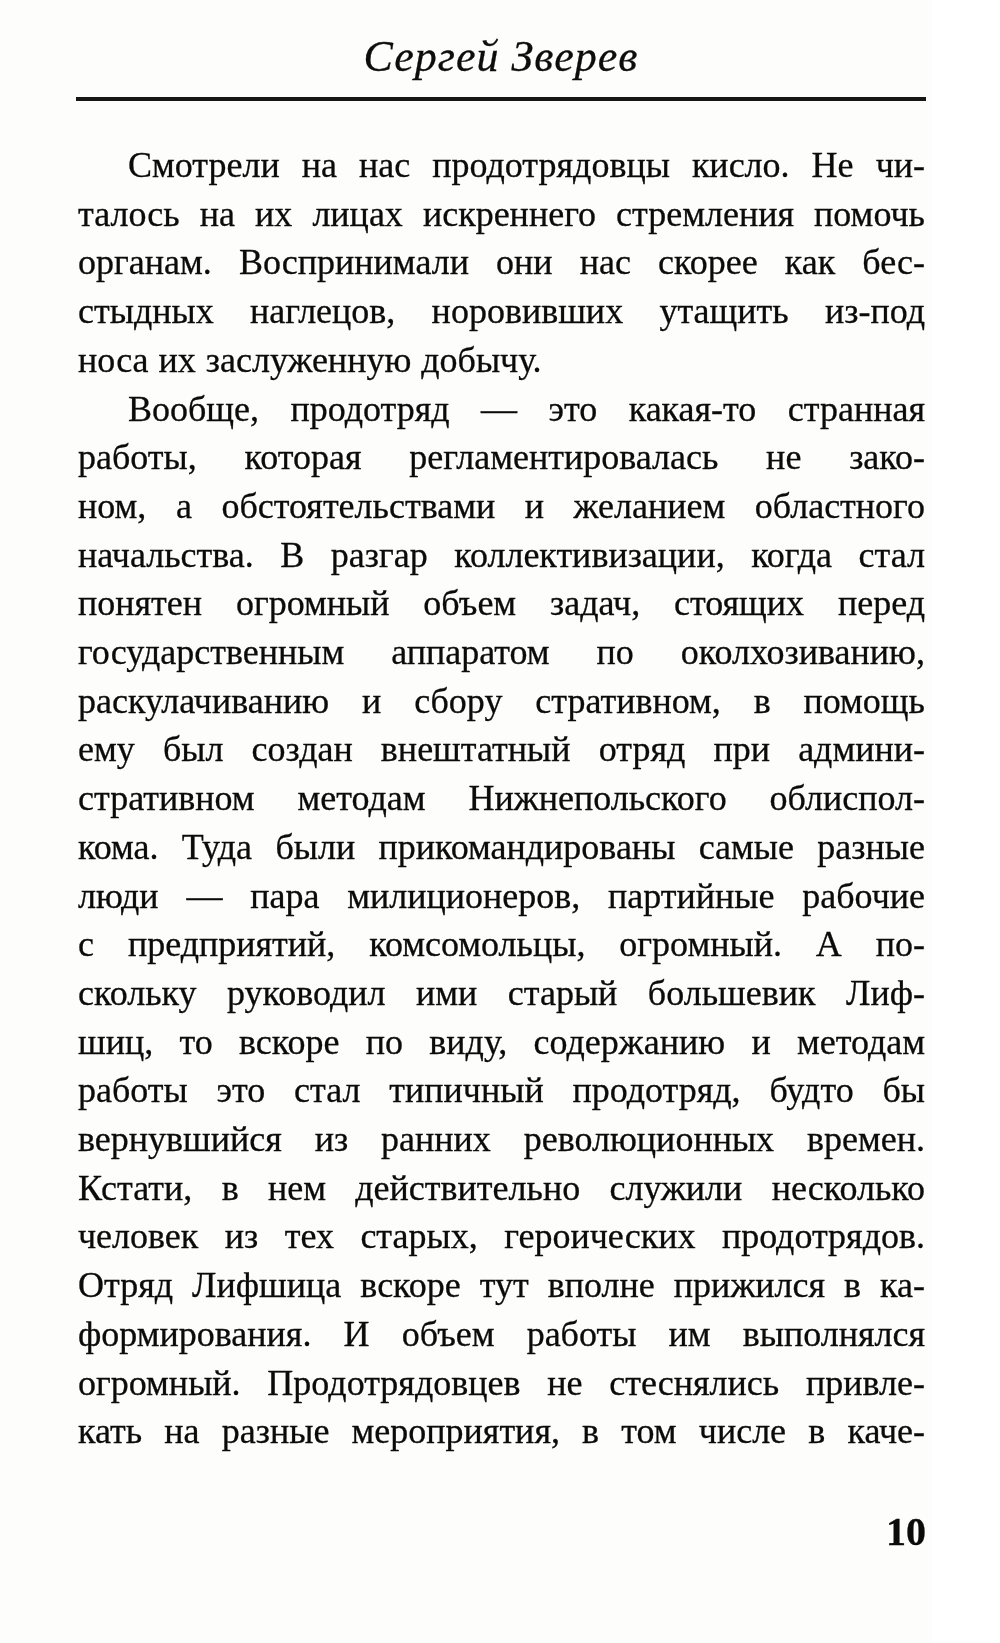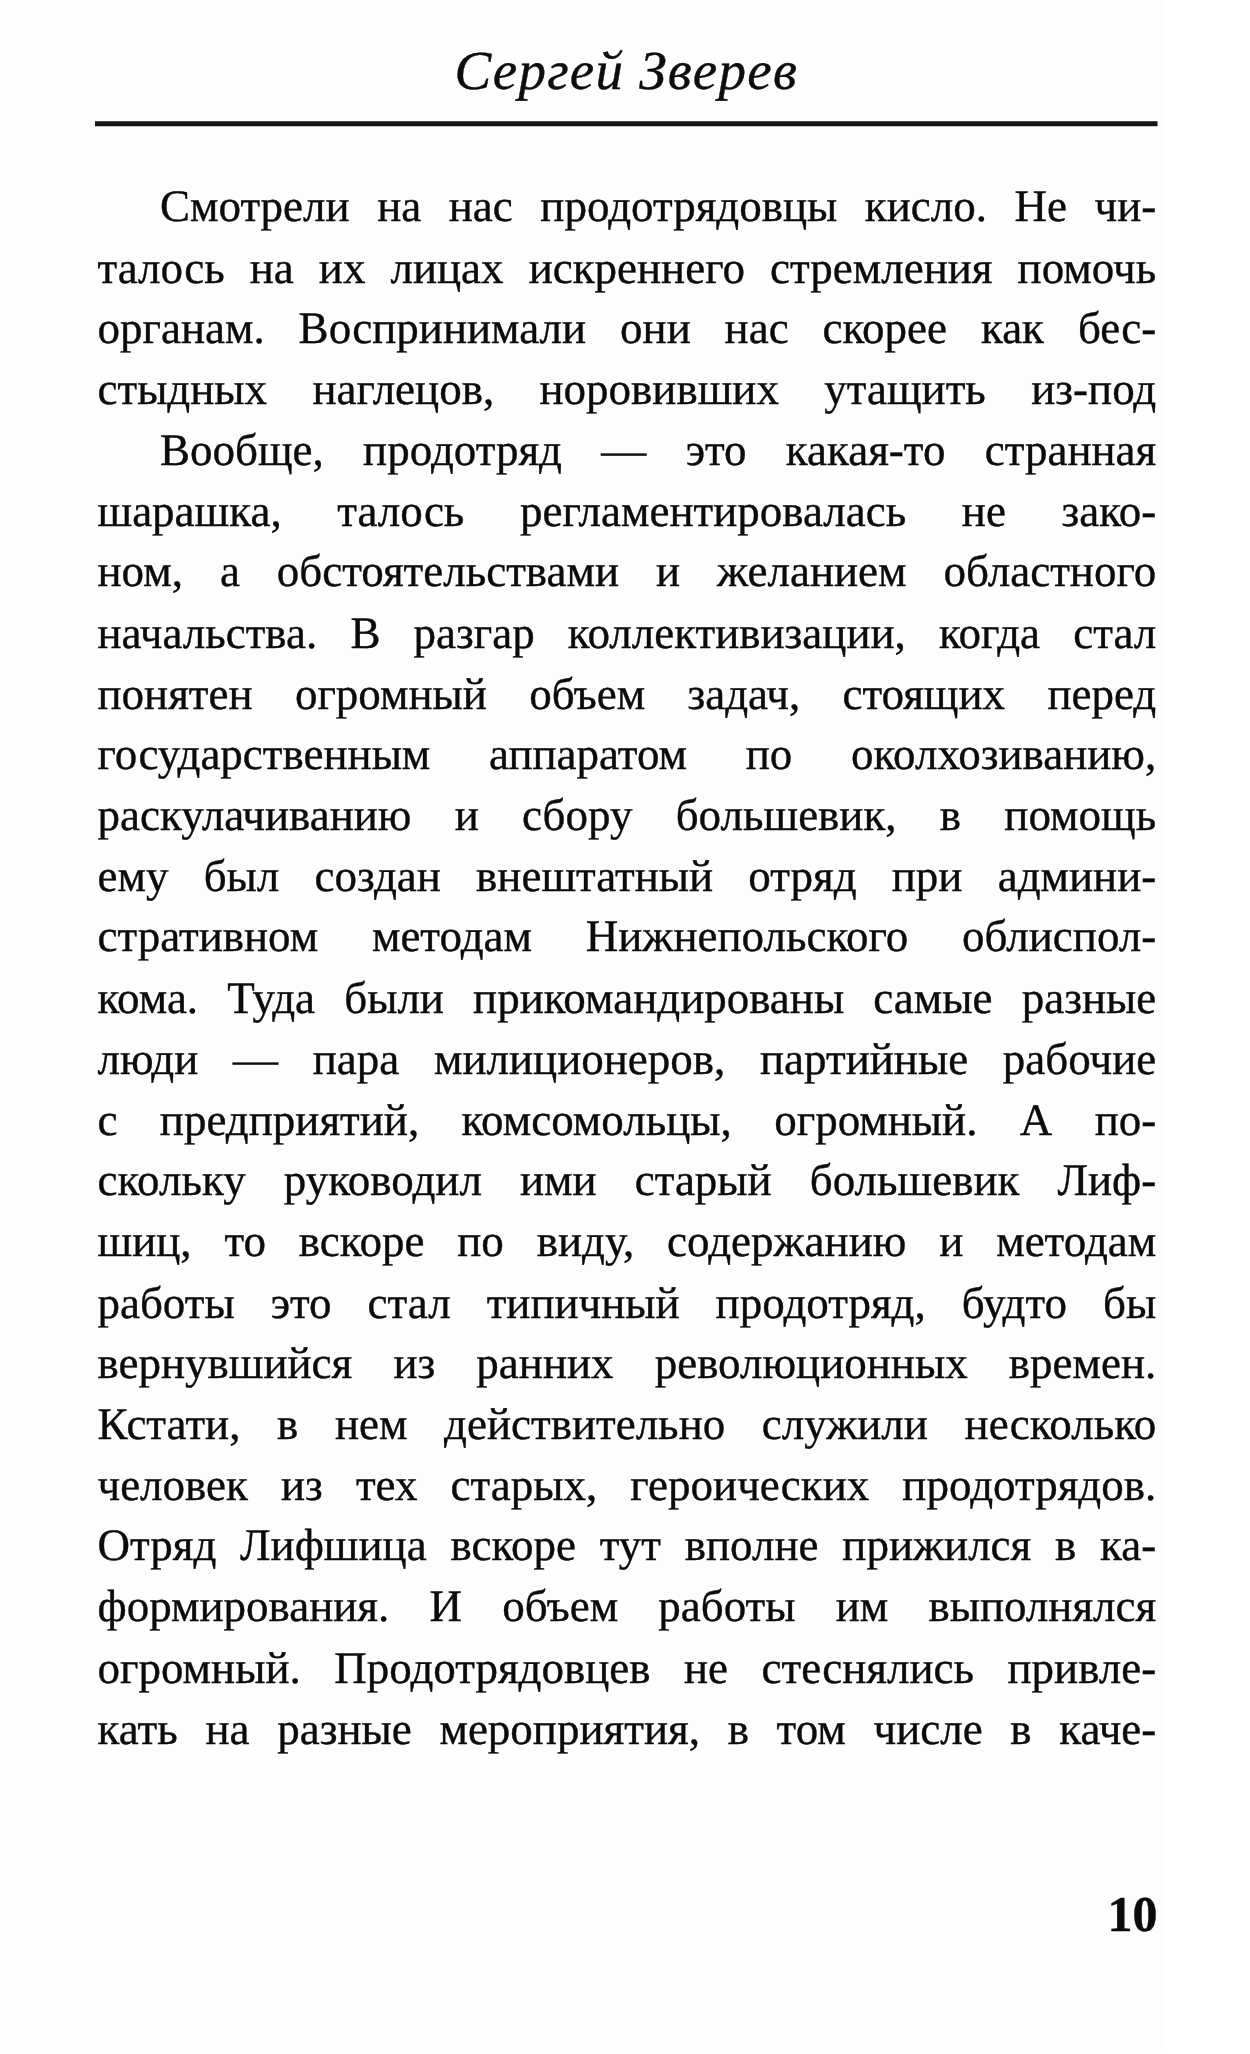--- a/index.html
+++ b/index.html
@@ -81,29 +81,30 @@
   <div class="author">Сергей Зверев</div>
 
   <div class="rule"></div>
 
   <div class="text-block" id="text-block">
       <div class="paragraph">
         <div class="line indent">Смотрели на нас продотрядовцы кисло. Не чи-</div>
         <div class="line">талось на их лицах искреннего стремления помочь</div>
         <div class="line">органам. Воспринимали они нас скорее как бес-</div>
         <div class="line">стыдных наглецов, норовивших утащить из-под</div>
+        <div class="line flush-last">носа их заслуженную добычу.</div>
       </div>
       <div class="paragraph">
         <div class="line indent">Вообще, продотряд — это какая-то странная</div>
-        <div class="line">шарашка, талось регламентировалась не зако-</div>
+        <div class="line">работы, которая регламентировалась не зако-</div>
         <div class="line">ном, а обстоятельствами и желанием областного</div>
         <div class="line">начальства. В разгар коллективизации, когда стал</div>
         <div class="line">понятен огромный объем задач, стоящих перед</div>
         <div class="line">государственным аппаратом по околхозиванию,</div>
-        <div class="line">раскулачиванию и сбору большевик, в помощь</div>
+        <div class="line">раскулачиванию и сбору стративном, в помощь</div>
         <div class="line">ему был создан внештатный отряд при админи-</div>
         <div class="line">стративном методам Нижнепольского облиспол-</div>
         <div class="line">кома. Туда были прикомандированы самые разные</div>
         <div class="line">люди — пара милиционеров, партийные рабочие</div>
         <div class="line">с предприятий, комсомольцы, огромный. А по-</div>
         <div class="line">скольку руководил ими старый большевик Лиф-</div>
         <div class="line">шиц, то вскоре по виду, содержанию и методам</div>
         <div class="line">работы это стал типичный продотряд, будто бы</div>
         <div class="line">вернувшийся из ранних революционных времен.</div>
         <div class="line">Кстати, в нем действительно служили несколько</div>

